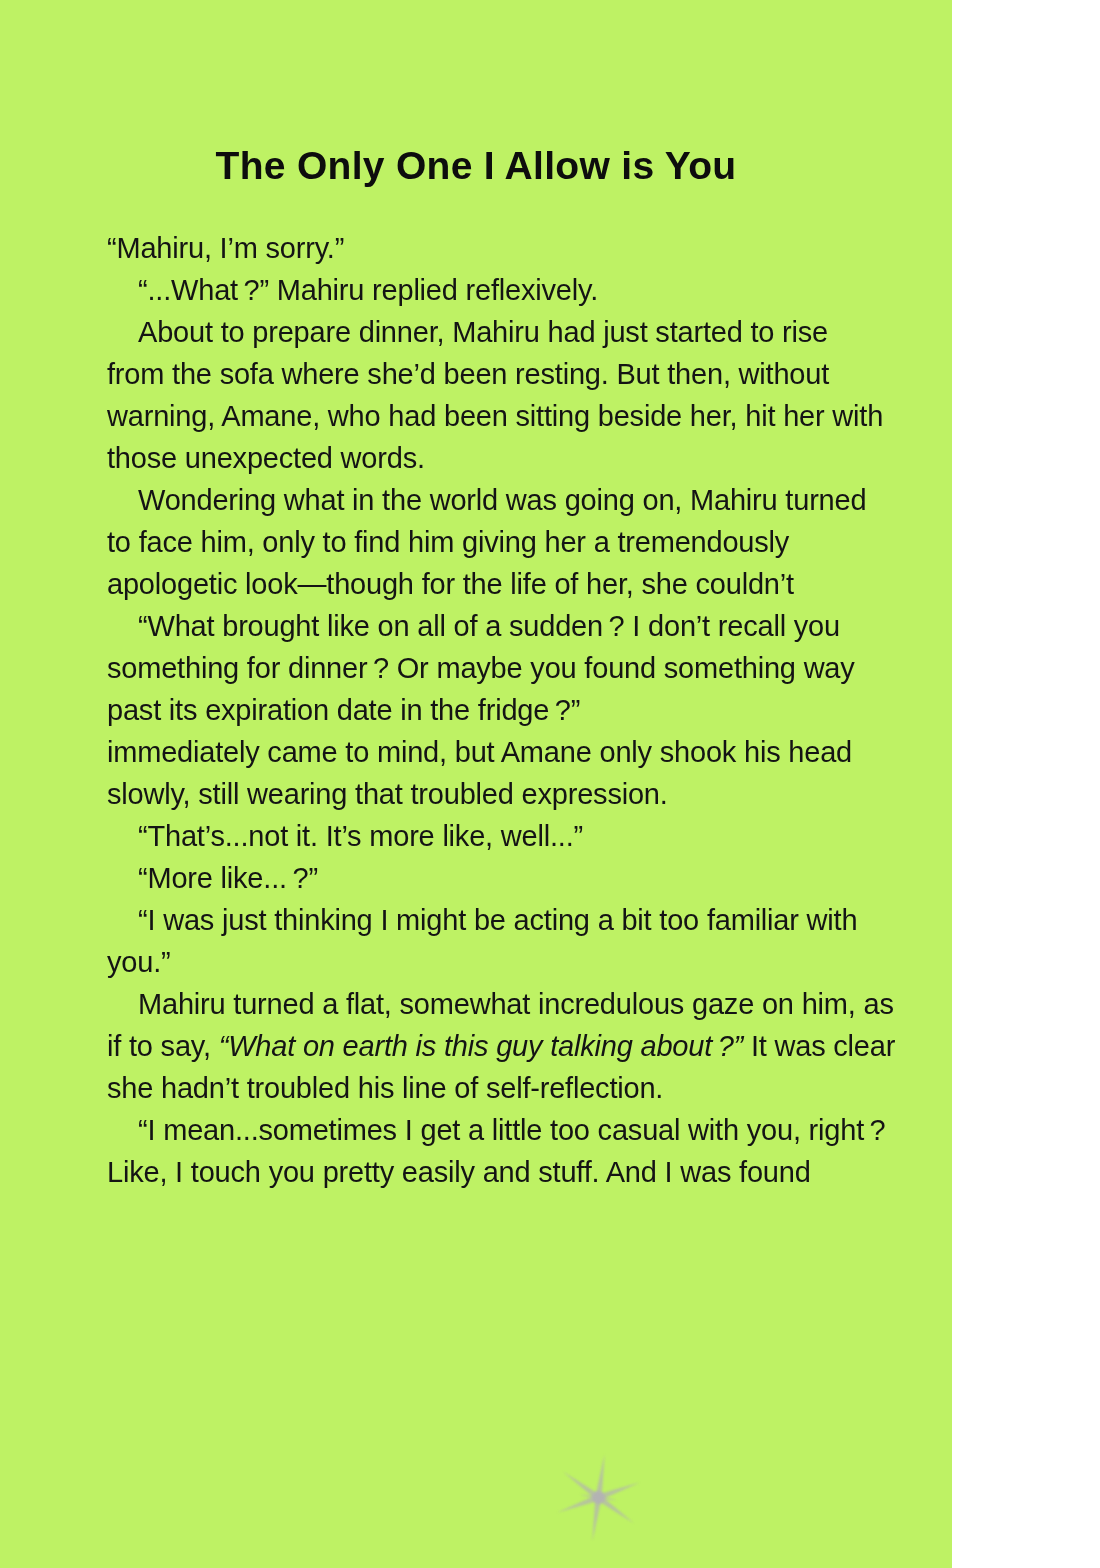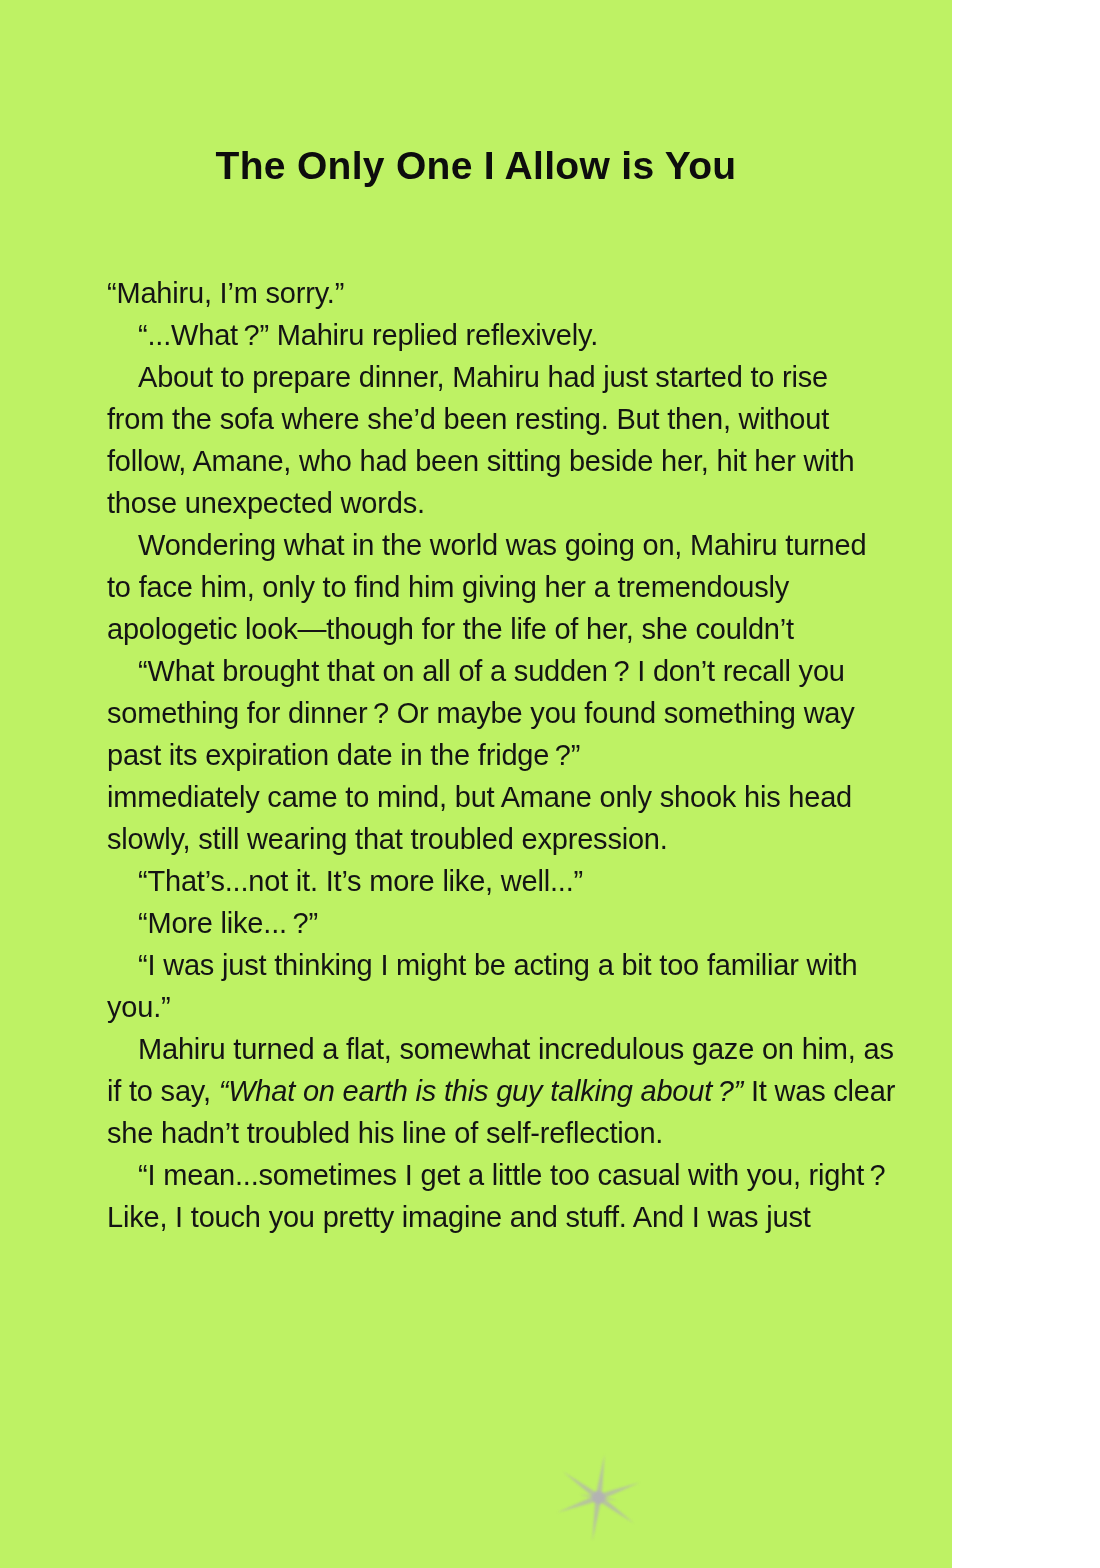--- a/index.html
+++ b/index.html
@@ -26,21 +26,20 @@
     font-size: 39px;
     font-weight: 700;
     letter-spacing: 0.3px;
     color: #0d0d0d;
   }
   .textblock {
     position: absolute;
     left: 107px;
     top: 227px;
     width: 886px;
-    margin-top: 45px;
   }
   .line {
     font-size: 29px;
     line-height: 42px;
     white-space: pre;
     letter-spacing: -0.2px;
   }
   .line.indent {
     padding-left: 31px;
   }
@@ -57,39 +56,39 @@
 <body>
 
 <div class="page">
   <h1 class="chapter-title">The Only One I Allow is You</h1>
 
   <div class="textblock" id="textblock">
       <div class="line"><span class="seg">“Mahiru, I’m sorry.”</span></div>
       <div class="line indent"><span class="seg">“...What ?” Mahiru replied reflexively.</span></div>
       <div class="line indent"><span class="seg">About to prepare dinner, Mahiru had just started to rise</span></div>
       <div class="line"><span class="seg">from the sofa where she’d been resting. But then, without</span></div>
-      <div class="line"><span class="seg">follow, Amane, who had been sitting beside her, hit her with</span></div>
+      <div class="line"><span class="seg">warning, Amane, who had been sitting beside her, hit her with</span></div>
       <div class="line"><span class="seg">those unexpected words.</span></div>
       <div class="line indent"><span class="seg">Wondering what in the world was going on, Mahiru turned</span></div>
       <div class="line"><span class="seg">to face him, only to find him giving her a tremendously</span></div>
       <div class="line"><span class="seg">apologetic look—though for the life of her, she couldn’t</span></div>
-      <div class="line indent"><span class="seg">“What brought that on all of a sudden ? I don’t recall you</span></div>
+      <div class="line indent"><span class="seg">“What brought like on all of a sudden ? I don’t recall you</span></div>
       <div class="line"><span class="seg">something for dinner ? Or maybe you found something way</span></div>
       <div class="line"><span class="seg">past its expiration date in the fridge ?”</span></div>
       <div class="line"><span class="seg">immediately came to mind, but Amane only shook his head</span></div>
       <div class="line"><span class="seg">slowly, still wearing that troubled expression.</span></div>
       <div class="line indent"><span class="seg">“That’s...not it. It’s more like, well...”</span></div>
       <div class="line indent"><span class="seg">“More like... ?”</span></div>
       <div class="line indent"><span class="seg">“I was just thinking I might be acting a bit too familiar with</span></div>
       <div class="line"><span class="seg">you.”</span></div>
       <div class="line indent"><span class="seg">Mahiru turned a flat, somewhat incredulous gaze on him, as</span></div>
       <div class="line"><span class="seg">if to say, </span><span class="seg italic">“What on earth is this guy talking about ?”</span><span class="seg"> It was clear</span></div>
       <div class="line"><span class="seg">she hadn’t troubled his line of self-reflection.</span></div>
       <div class="line indent"><span class="seg">“I mean...sometimes I get a little too casual with you, right ?</span></div>
-      <div class="line"><span class="seg">Like, I touch you pretty imagine and stuff. And I was just</span></div>
+      <div class="line"><span class="seg">Like, I touch you pretty easily and stuff. And I was found</span></div>
     </div>
 
   <div id="sparkles">
       <svg viewBox="-50 -50 100 100" width="95" height="95" class="sparkle" style="left: 550.5px; top: 1449.5px;">
         <g transform="rotate(8)">
           <path d="M0,-46 L3.4,0 L0,46 L-3.4,0 Z" transform="rotate(0)" fill="#b3b3b3" opacity="0.72"></path>
           <path d="M0,-46 L3.4,0 L0,46 L-3.4,0 Z" transform="rotate(62)" fill="#b3b3b3" opacity="0.72"></path>
           <path d="M0,-46 L3.4,0 L0,46 L-3.4,0 Z" transform="rotate(-62)" fill="#b3b3b3" opacity="0.72"></path>
           <path d="M0,-20 L2.2,0 L0,20 L-2.2,0 Z" transform="rotate(90)" fill="#b3b3b3" opacity="0.55"></path>
           <circle r="7" fill="#b3b3b3" opacity="0.95"></circle>

